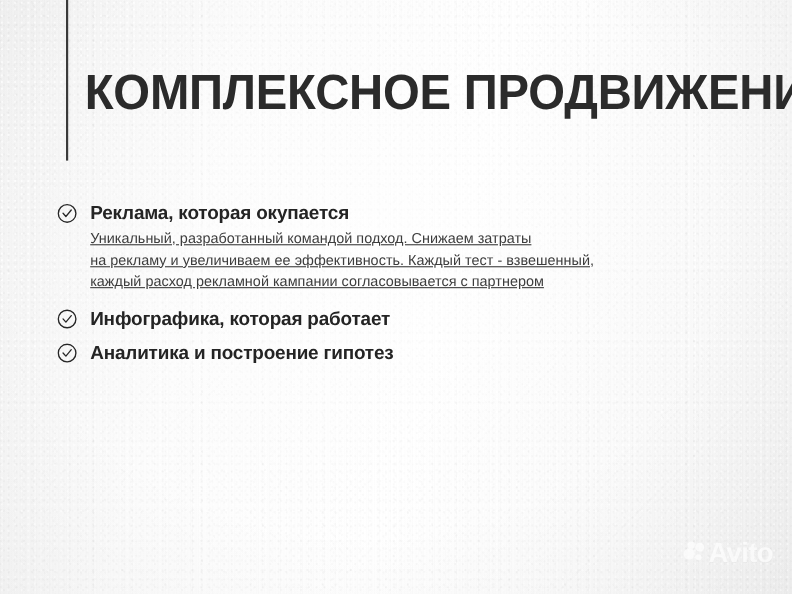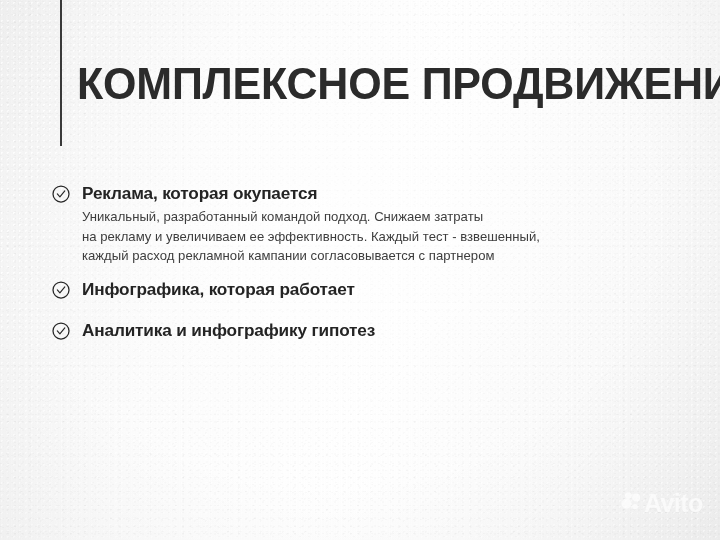--- a/index.html
+++ b/index.html
@@ -130,26 +130,27 @@
 
   .feature-body {
     margin: 3px 0 0 0;
     padding-left: 0px;
     font-size: 13.1px;
     line-height: 19.6px;
     font-weight: 400;
     color: #3d3d3d;
     letter-spacing: 0.02px;
     white-space: pre-line;
+    text-decoration: underline;
   }
 
   
   #feature-0 { }
   #feature-1 { margin-bottom: 17px; }
-  #feature-2 { margin-bottom: 19px; }
+  #feature-2 { margin-bottom: 9px; }
 
   
   #watermark {
     position: absolute;
     left: 620px;
     top: 488px;
     width: 92px;
     height: 30px;
     display: flex;
     align-items: center;
@@ -208,21 +209,21 @@
       <h2 class="feature-title">Инфографика, которая работает</h2>
     </div>
 
     <div class="feature f-last" id="feature-3">
       <span class="check-icon">
         <svg width="18" height="18" viewBox="0 0 18 18" aria-hidden="true">
           <circle cx="9" cy="9" r="8" fill="none" stroke="#262626" stroke-width="1.25"></circle>
           <path d="M5.3 8.9 L7.9 11.8 L12.8 5.9" fill="none" stroke="#262626" stroke-width="1.15" stroke-linecap="round" stroke-linejoin="round"></path>
         </svg>
       </span>
-      <h2 class="feature-title">Аналитика и инфографику гипотез</h2>
+      <h2 class="feature-title">Аналитика и построение гипотез</h2>
 
     </div>
 
   </div>
 
   <div id="watermark">
     <span id="watermark-mark">
       <svg width="22" height="22" viewBox="0 0 22 22" aria-hidden="true">
         <circle cx="6.6" cy="13.6" r="5.1" fill="rgba(255,255,255,0.9)"></circle>
         <circle cx="8.3" cy="5.6" r="3.3" fill="rgba(255,255,255,0.9)"></circle>

